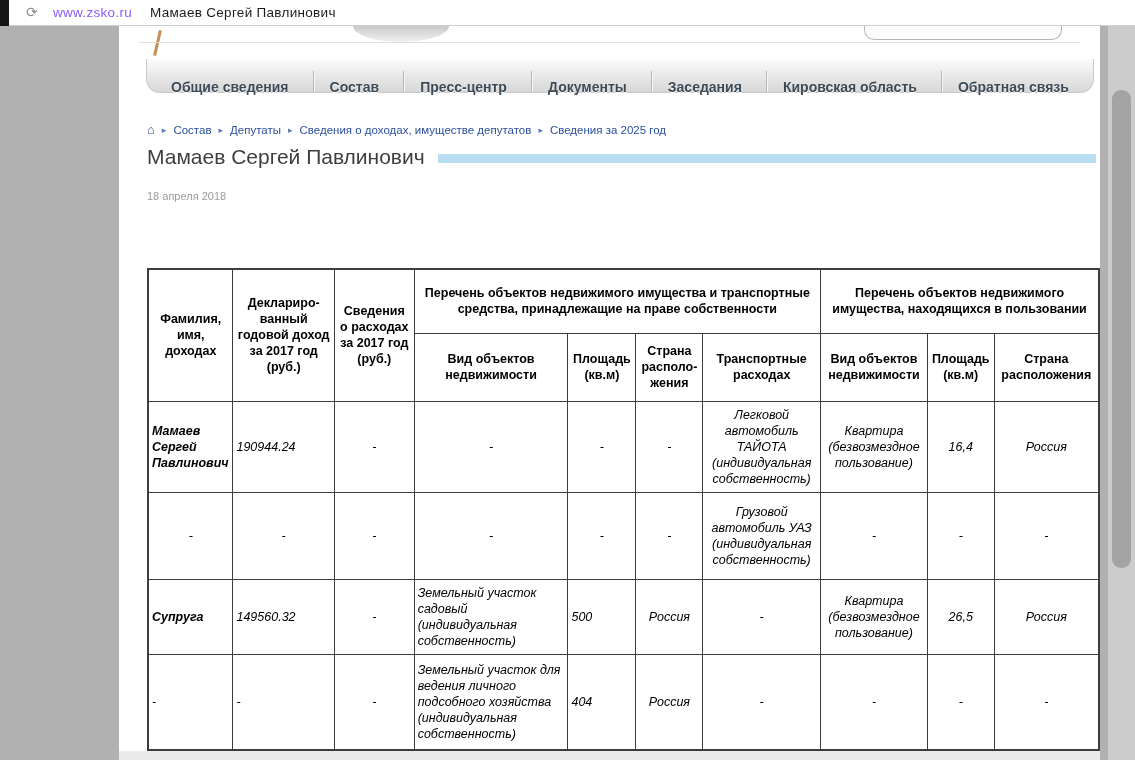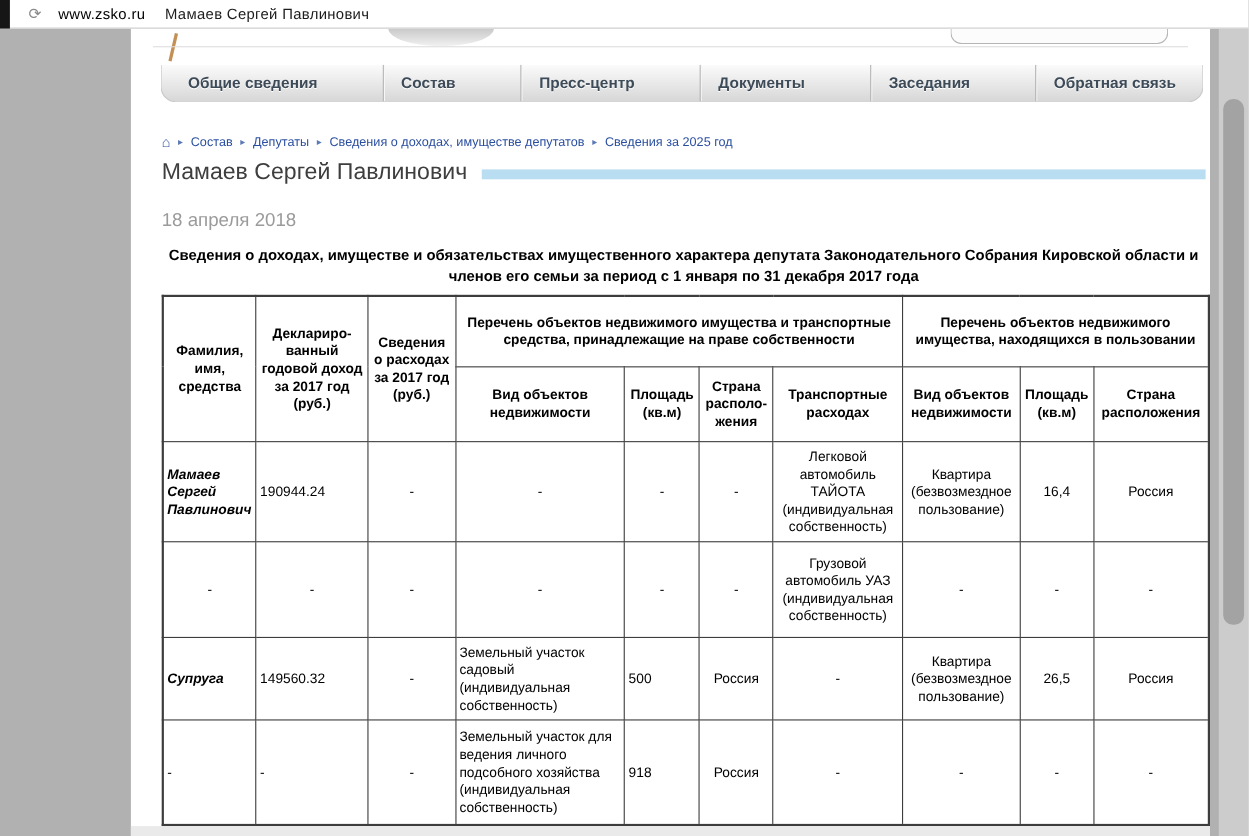--- a/index.html
+++ b/index.html
@@ -4,55 +4,55 @@
 <style>
   * { margin:0; padding:0; box-sizing:border-box; }
   html,body { width:1135px; height:760px; }
   body { font-family:"Liberation Sans","DejaVu Sans",sans-serif; }
   .screen { position:relative; width:1135px; height:760px; background:#b1b1b1; overflow:hidden; }
 
   
   .addressbar { position:absolute; left:0; top:0; width:1135px; height:26px; background:#fff; border-bottom:1px solid #cfcfcf; z-index:9; }
   .win-edge { position:absolute; left:0; top:0; width:9px; height:26px; background:#161616; }
   .reload { position:absolute; left:26px; top:4px; font-size:14px; color:#8b8b8b; cursor:pointer; }
-  .url-domain { position:absolute; left:53px; top:5px; font-size:13.5px; color:#000000; letter-spacing:.3px; }
+  .url-domain { position:absolute; left:53px; top:5px; font-size:13.5px; color:#8b5cf6; letter-spacing:.3px; }
   .tab-title { position:absolute; left:150px; top:5px; font-size:13.5px; color:#1c1c1c; letter-spacing:.3px; }
 
   .sb-track { position:absolute; left:1108px; top:26px; width:27px; height:734px; background:#cccccc; }
   .sb-thumb { position:absolute; left:4px; top:64px; width:19px; height:478px; background:#a3a3a3; border-radius:9px; }
 
   
   .page { position:absolute; left:119px; top:26px; width:981px; height:734px; background:#fff; }
 
   .quill { position:absolute; left:37px; top:4px; width:3px; height:26px; background:#c49055; transform:rotate(13deg); }
   .emblem-bottom { position:absolute; left:234px; top:0; width:96px; height:16px; border-radius:0 0 48px 48px / 0 0 16px 16px; background:linear-gradient(#c9c9c9,#f1f1f1); }
   .hairline { position:absolute; left:20px; top:16px; width:941px; height:1px; background:#dedede; }
   .search-remnant { position:absolute; left:745px; top:0; width:198px; height:14px; border:1px solid #b5b5b5; border-top:none; border-radius:0 0 10px 10px; background:#fcfcfc; }
 
   .nav { position:absolute; left:27px; top:33px; width:948px; height:34px; display:flex; justify-content:space-between; align-items:stretch; padding:0 8px; background:linear-gradient(#fbfbfb,#d7d7d7); border:1px solid #c9c9c9; border-top:none; border-radius:0 0 14px 14px; }
-  .nav-item { padding:0 16px; line-height:33px; font-size:14px; font-weight:bold; color:#3d4b58; text-shadow:0 1px 0 #fff; white-space:nowrap; cursor:pointer; }
+  .nav-item { padding:0 16px; line-height:33px; font-size:14px; font-weight:bold; color:#3d4b58; text-shadow:0 1px 0 #fff; white-space:nowrap; cursor:pointer;margin-top:12px; }
   .nav-item + .nav-item { border-left:1px solid #b6b6b6; box-shadow:inset 1px 0 0 #f7f7f7; }
 
   .breadcrumb { position:absolute; left:28px; top:96px; display:flex; align-items:center; gap:7px; font-size:11.5px; color:#2b4fa0; }
   .crumb { cursor:pointer; }
   .crumb-sep { font-size:9px; color:#5b79b4; }
   .home-icon { font-size:13px; cursor:pointer; }
 
   .title-row { position:absolute; left:28px; top:119px; width:949px; display:flex; align-items:center; }
   .page-title { font-size:21px; color:#3e3e3e; white-space:nowrap; }
   .accent-bar { flex:1; height:9px; background:#b9ddf1; margin-left:13px; margin-top:3px; }
 
-  .pub-date { position:absolute; left:28px; top:164px; font-size:17px; color:#9b9b9b; }
+  .pub-date { position:absolute; left:28px; top:164px; font-size:11px; color:#9b9b9b; }
 
   .desc { position:absolute; left:28px; top:196px; width:949px; text-align:center; font-size:13.5px; font-weight:bold; color:#000; line-height:19px; }
 
   .tbl { position:absolute; left:28px; top:242px; border-collapse:collapse; table-layout:fixed; border:2px solid #3d3d3d; }
   .tbl th, .tbl td { border:1px solid #3d3d3d; font-size:12.5px; vertical-align:middle; text-align:center; word-wrap:break-word; }
   .tbl th { font-weight:bold; padding:2px 4px; line-height:16px; color:#000; }
-  .tbl td { padding:2px 3px; line-height:16px; color:#000; }
+  .tbl td { padding:2px 3px; line-height:16px; color:#000;font-style:italic; }
   tr.hr1 { height:64px; } tr.hr2 { height:68px; }
   tr.r1 { height:91px; } tr.r2 { height:87px; } tr.r3 { height:75px; } tr.r4 { height:96px; }
   td.al { text-align:left; }
   td.bi { font-weight:bold; font-style:italic; }
 
   .footer-strip { position:absolute; left:0; bottom:0; width:981px; height:9px; background:#eaeaea; }
 </style>
 </head>
 <body>
 
@@ -77,20 +77,21 @@
       <div class="hairline"></div>
       <div class="search-remnant"></div>
     </div>
 
     <div class="nav">
       <div class="nav-item">Общие сведения</div>
       <div class="nav-item">Состав</div>
       <div class="nav-item">Пресс-центр</div>
       <div class="nav-item">Документы</div>
       <div class="nav-item">Заседания</div>
+      <div class="nav-item">Кировская область</div>
       <div class="nav-item">Обратная связь</div>
     </div>
 
     <div class="breadcrumb">
       <span class="home-icon">⌂</span>
       <span class="crumb-sep">▸</span>
       <span class="crumb">Состав</span>
       <span class="crumb-sep">▸</span>
       <span class="crumb">Депутаты</span>
       <span class="crumb-sep">▸</span>
@@ -99,38 +100,37 @@
       <span class="crumb">Сведения за 2025 год</span>
     </div>
 
     <div class="title-row">
       <span class="page-title">Мамаев Сергей Павлинович</span>
       <span class="accent-bar"></span>
     </div>
 
     <div class="pub-date">18 апреля 2018</div>
 
-    <div class="desc">Сведения о доходах, имуществе и обязательствах имущественного характера депутата Законодательного Собрания Кировской области и членов его семьи за период с 1 января по 31 декабря 2017 года</div>
 
     <table class="tbl">
       <colgroup>
         <col style="width:85px">
           <col style="width:102px">
           <col style="width:80px">
           <col style="width:155px">
           <col style="width:68px">
         <col style="width:67px">
           <col style="width:118px">
           <col style="width:107px">
           <col style="width:62px">
           <col style="width:105px">
       </colgroup>
       <thead>
         <tr class="hr1">
-          <th rowspan="2">Фамилия, имя, средства</th>
+          <th rowspan="2">Фамилия, имя, доходах</th>
           <th rowspan="2">Деклариро-ванный годовой доход за 2017 год (руб.)</th>
           <th rowspan="2">Сведения о расходах за 2017 год (руб.)</th>
           <th colspan="4">Перечень объектов недвижимого имущества и транспортные средства, принадлежащие на праве собственности</th>
           <th colspan="3">Перечень объектов недвижимого имущества, находящихся в пользовании</th>
         </tr>
         <tr class="hr2">
           <th>Вид объектов недвижимости</th>
           <th>Площадь (кв.м)</th>
           <th>Страна располо-жения</th>
           <th>Транспортные расходах</th>
@@ -174,21 +174,21 @@
           <td>-</td>
           <td>Квартира (безвозмездное пользование)</td>
           <td>26,5</td>
           <td>Россия</td>
         </tr>
         <tr class="r4">
           <td class="al">-</td>
           <td class="al">-</td>
           <td>-</td>
           <td class="al">Земельный участок для ведения личного подсобного хозяйства (индивидуальная собственность)</td>
-          <td class="al">918</td>
+          <td class="al">404</td>
           <td>Россия</td>
           <td>-</td>
           <td>-</td>
           <td>-</td>
           <td>-</td>
         </tr>
       </tbody>
     </table>
 
     <div class="footer-strip"></div>

